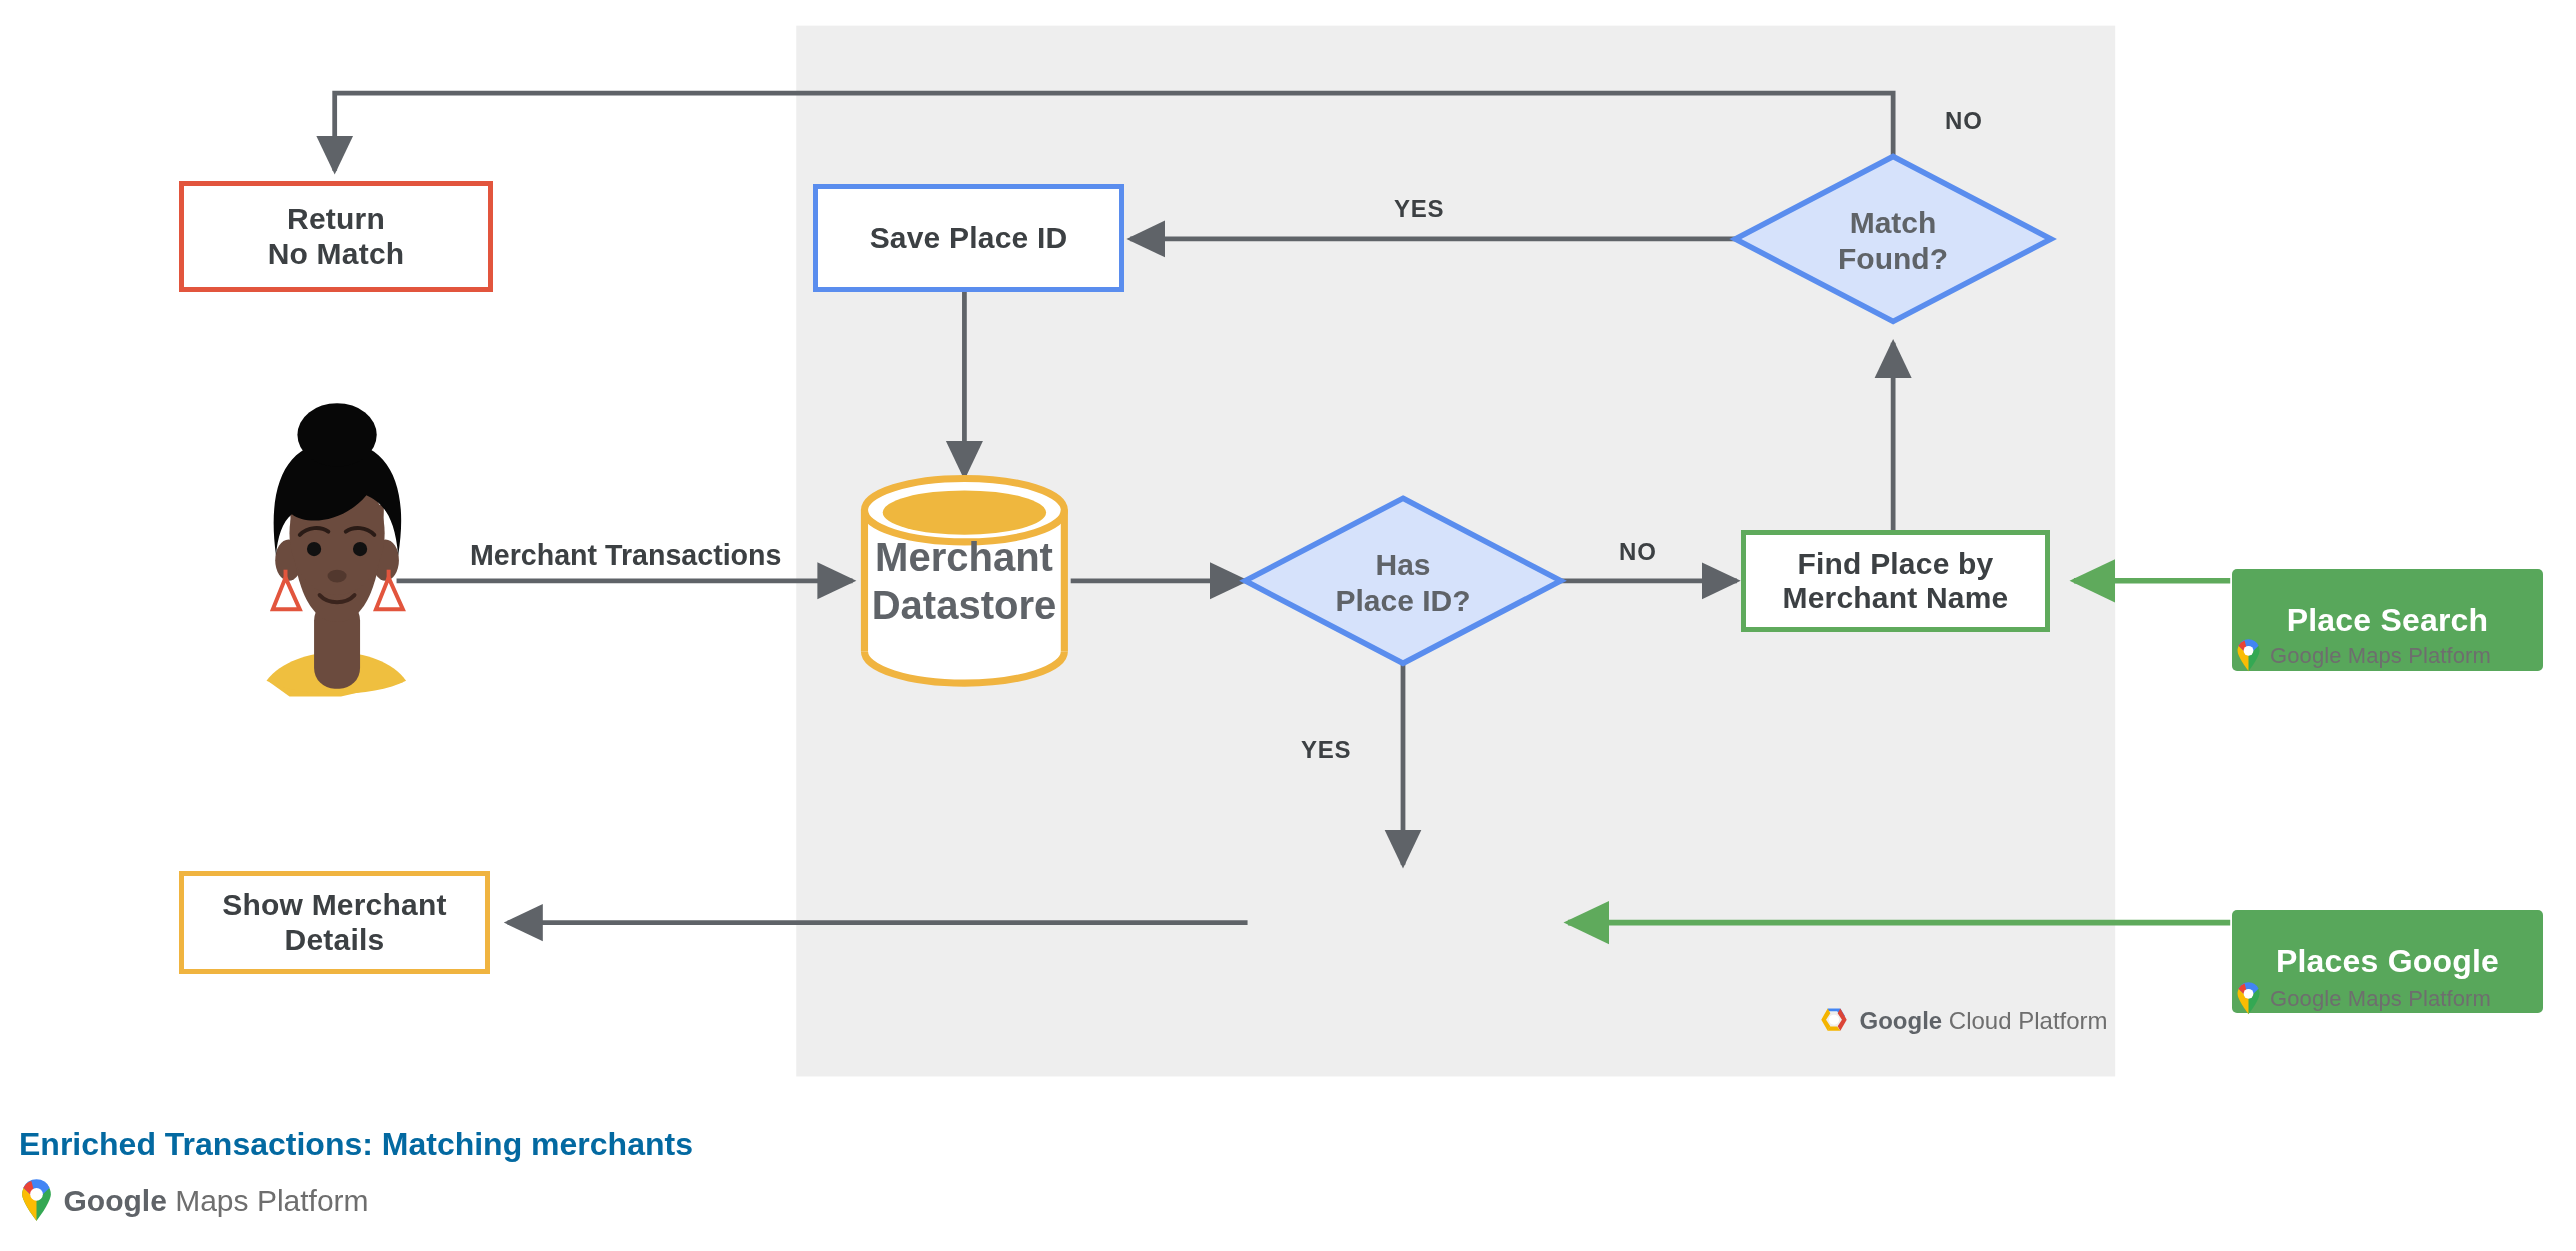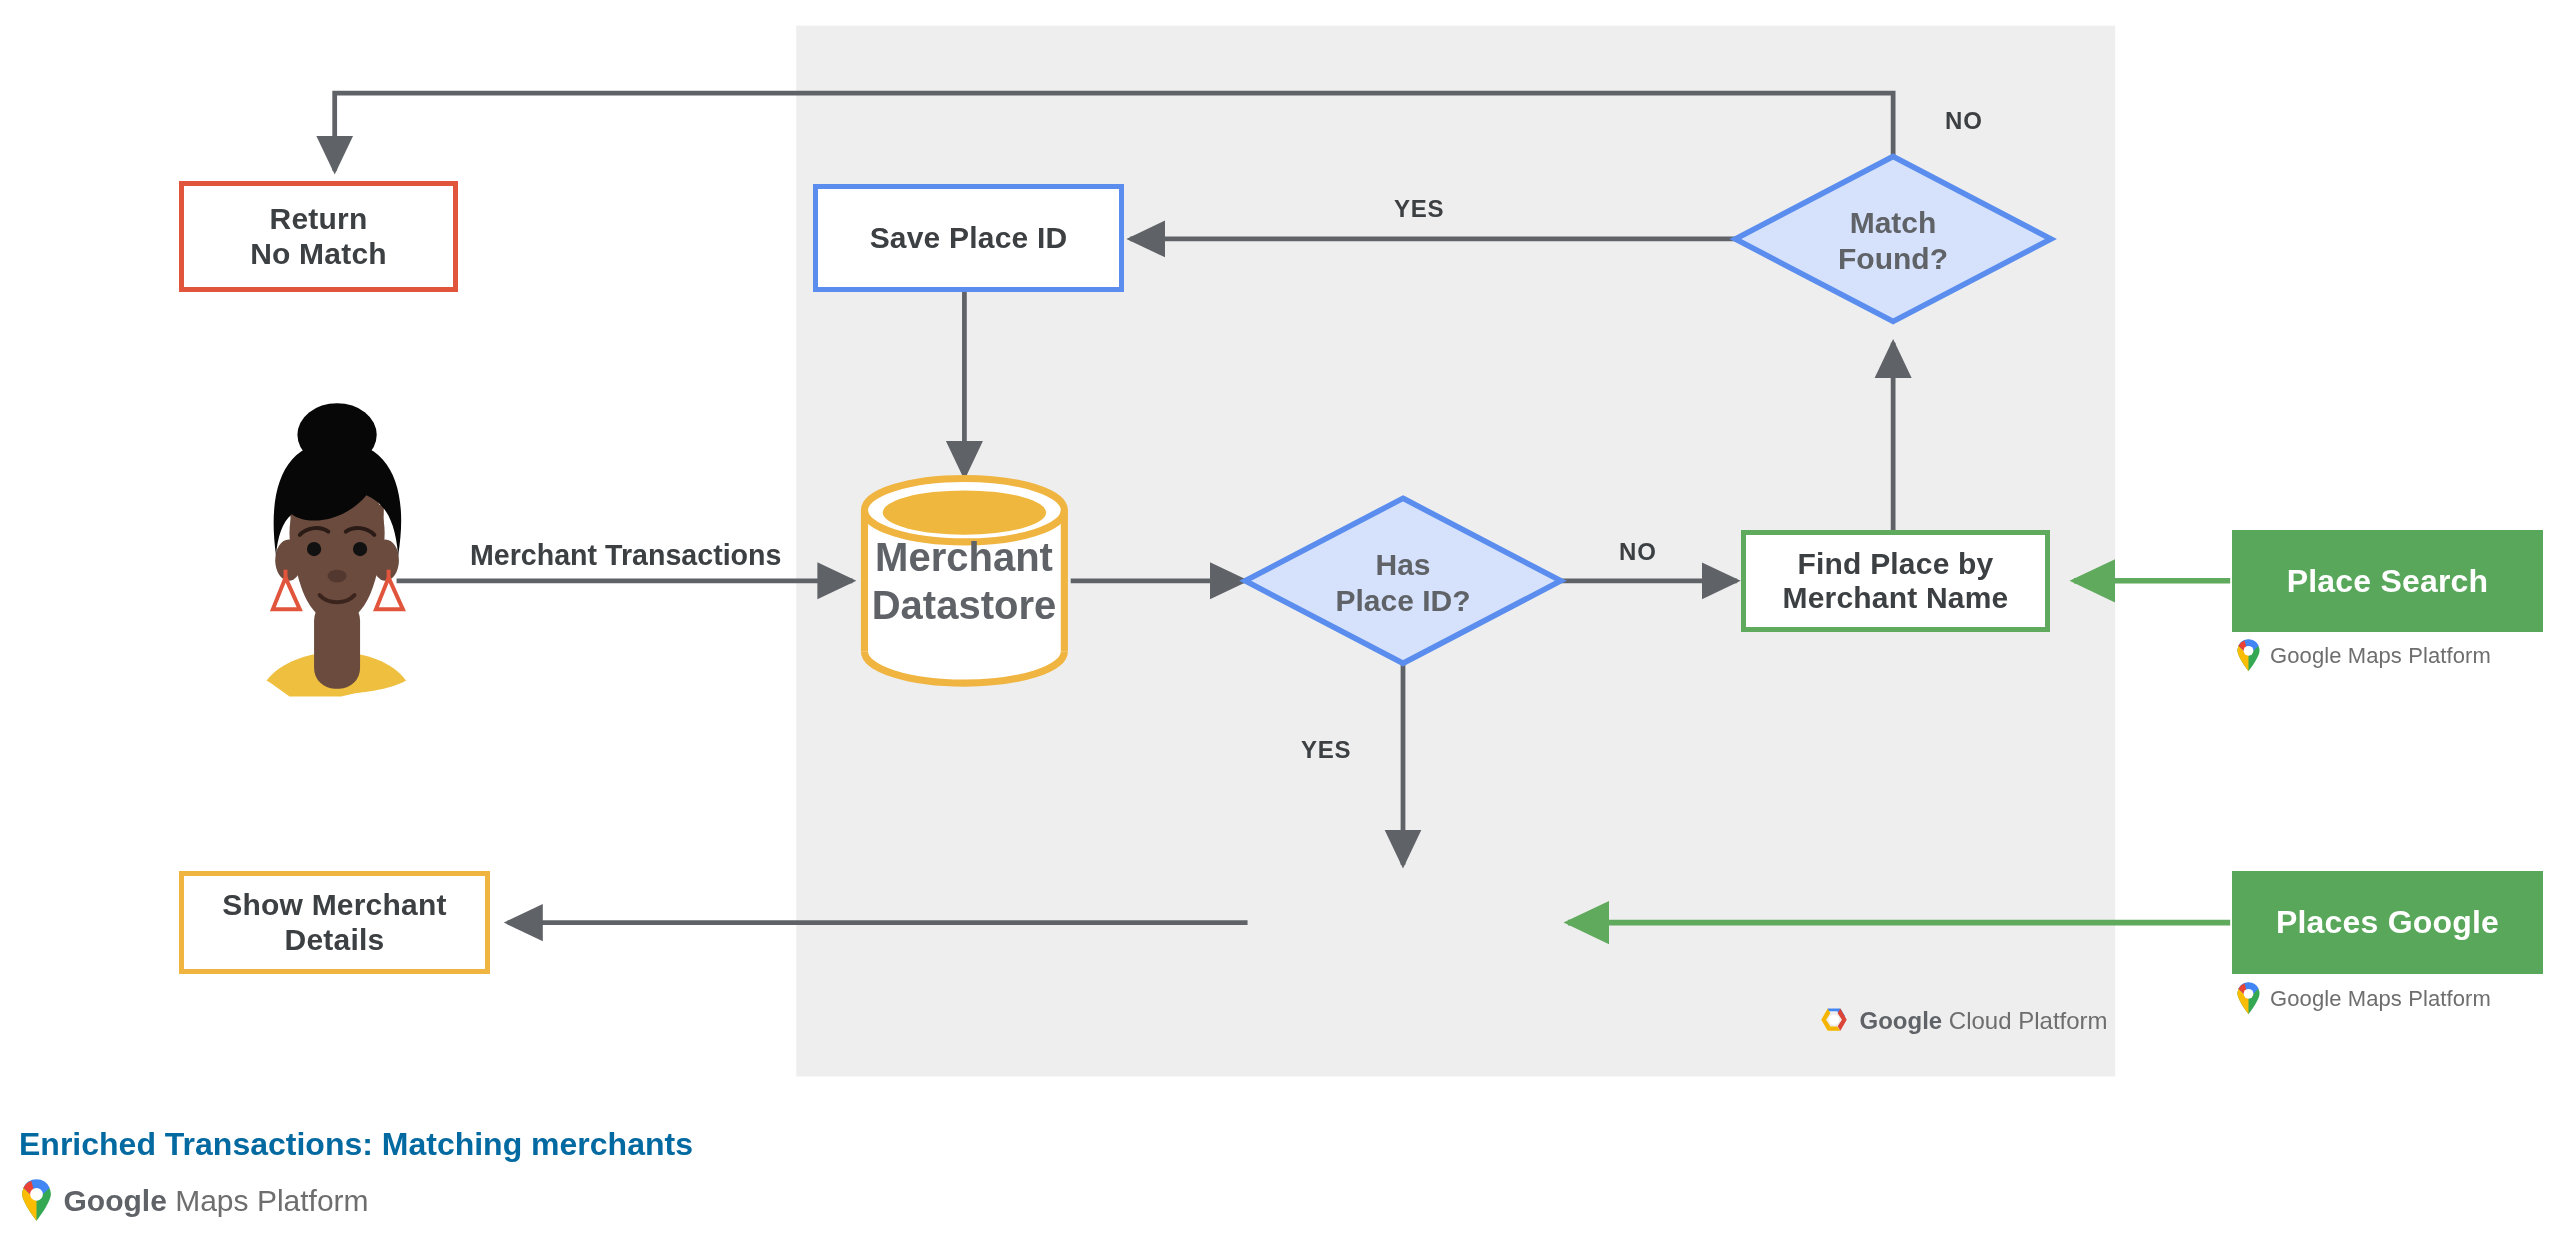--- a/index.html
+++ b/index.html
@@ -11,21 +11,21 @@
   .node .txt{line-height:1.15;white-space:pre-line;}
 
   .box{background:#ffffff;}
   .box .txt{font-size:30px;font-weight:700;color:#3C4043;letter-spacing:0.2px;}
 
   .b-red{border:5.6px solid #E2553D;}
   .b-yellow{border:5.6px solid #F0B440;}
   .b-blue{border:5.6px solid #5A8DEE;}
   .b-green{border:5.6px solid #5FAA5C;}
 
-  .chip{background:#58A75B;border-radius:0;}
+  .chip{background:#58A75B;border-radius:5px;margin-top:39px;}
   .chip .txt{font-size:32px;font-weight:700;color:#ffffff;letter-spacing:0.2px;}
 
   .diamond-label{position:absolute;display:flex;align-items:center;justify-content:center;text-align:center;}
   .diamond-label .txt{font-size:30px;font-weight:700;color:#5F6368;line-height:1.2;white-space:pre-line;}
 
   .cyl-label{position:absolute;display:flex;align-items:center;justify-content:center;}
   .cyl-label .txt{font-size:40px;font-weight:700;color:#5F6368;line-height:1.2;white-space:pre-line;text-align:center;}
 
   .edge-label{position:absolute;font-size:24px;font-weight:700;color:#3C4043;letter-spacing:0.8px;}
   .flow-label{position:absolute;font-size:28.6px;font-weight:700;color:#3C4043;}
@@ -120,21 +120,21 @@
 
       <path d="M403,750 C414,762 436,762 447,750" fill="none" stroke="#3A241D" stroke-width="5" stroke-linecap="round"></path>
 
       <path d="M360,728 L344,768 L378,768 Z" fill="none" stroke="#E2553D" stroke-width="5"></path>
       <line x1="360" y1="718" x2="360" y2="730" stroke="#E2553D" stroke-width="5"></line>
       <path d="M490,728 L474,768 L508,768 Z" fill="none" stroke="#E2553D" stroke-width="5"></path>
       <line x1="490" y1="718" x2="490" y2="730" stroke="#E2553D" stroke-width="5"></line>
     </g>
   </svg>
 
-  <div class="node box b-red" style="left:179px;top:181px;width:279px;height:111px;">
+  <div class="node box b-red" style="left:179px;top:181px;width:314px;height:111px;">
     <span class="txt">Return
 No Match</span>
   </div>
 
   <div class="node box b-blue" style="left:813px;top:184px;width:311px;height:108px;">
     <span class="txt">Save Place ID</span>
   </div>
 
   <div class="diamond-label" style="left:1782px;top:193px;width:222px;height:95px;">
     <span class="txt">Match

